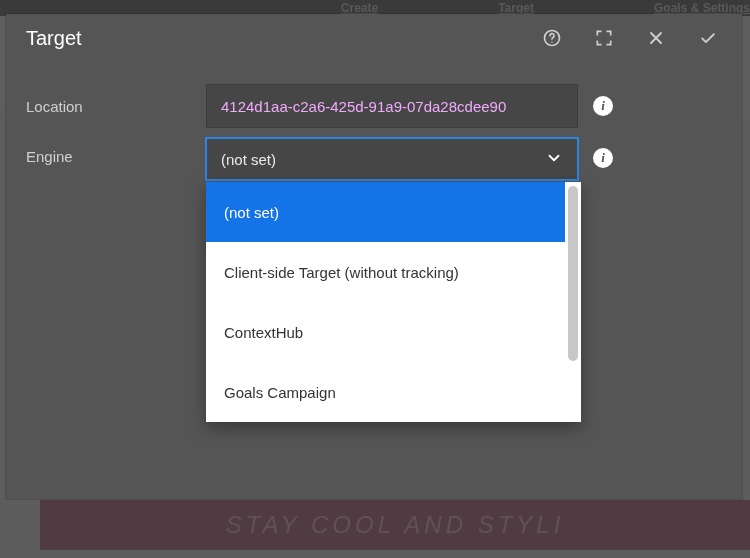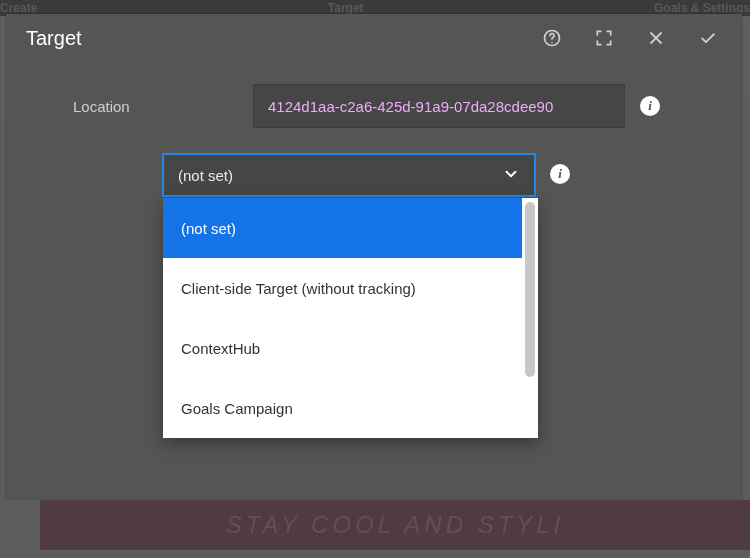--- a/index.html
+++ b/index.html
@@ -9,23 +9,24 @@
   .backdrop {
     position: absolute; inset: 0;
     background: linear-gradient(#d6d8d7 0%, #cfd1d0 30%, #d2d3d2 100%);
   }
   .bg-bar {
     position: absolute; top: 0; left: 0; right: 0; height: 16px;
     background: #323232;
   }
   .bg-tabs {
     position: absolute; top: 0; left: 0; right: 0; height: 16px;
-    display: flex; justify-content: space-between; gap: 120px;
+    display: flex; justify-content: flex-end; gap: 120px;
     color: #b9b9b9; font-size: 12px; font-weight: 600;
     padding-top: 1px;
+    text-decoration: underline;
   }
   .bg-strip {
     position: absolute;
     left: 40px; right: 0; bottom: 8px; height: 50px;
     background: #9a385d;
     display: flex; align-items: center; justify-content: center;
     color: #e09aa6; font-style: italic; font-size: 24px; letter-spacing: 4px;
     font-weight: 400;
   }
 
@@ -62,22 +63,21 @@
     color: #cfcfcf;
     cursor: pointer;
   }
   .icon-btn svg { width: 20px; height: 20px; display: block; }
 
   .form {
     padding: 22px 20px 0 20px;
   }
   .row {
     display: flex; align-items: center;
-    margin-bottom: 26px;
-    justify-content: center;
+    margin-bottom: 10px;
   }
   .row-label {
     width: 180px;
     color: #d0d0d0; font-size: 15px; font-weight: 400;
   }
   .field-wrap {
     width: 372px;
     position: relative;
   }
   .info-col {
@@ -216,20 +216,21 @@
         <input class="text-input" type="text" value="4124d1aa-c2a6-425d-91a9-07da28cdee90" style="">
       </div>
       <div class="info-col">
         <div class="info-icon">
           <span>i</span>
         </div>
       </div>
     </div>
 
     <div class="row" style="align-items:flex-start;">
+      <div class="row-label" style="padding-top:10px">Engine</div>
       <div class="field-wrap">
         <div class="select-display">
           <span>(not set)</span>
           <span class="chevron">
             <svg width="18" height="18" viewBox="0 0 24 24" fill="none" stroke="currentColor" stroke-width="2.4" stroke-linecap="round" stroke-linejoin="round">
               <path d="M6 9l6 6 6-6"></path>
             </svg>
           </span>
         </div>
 

